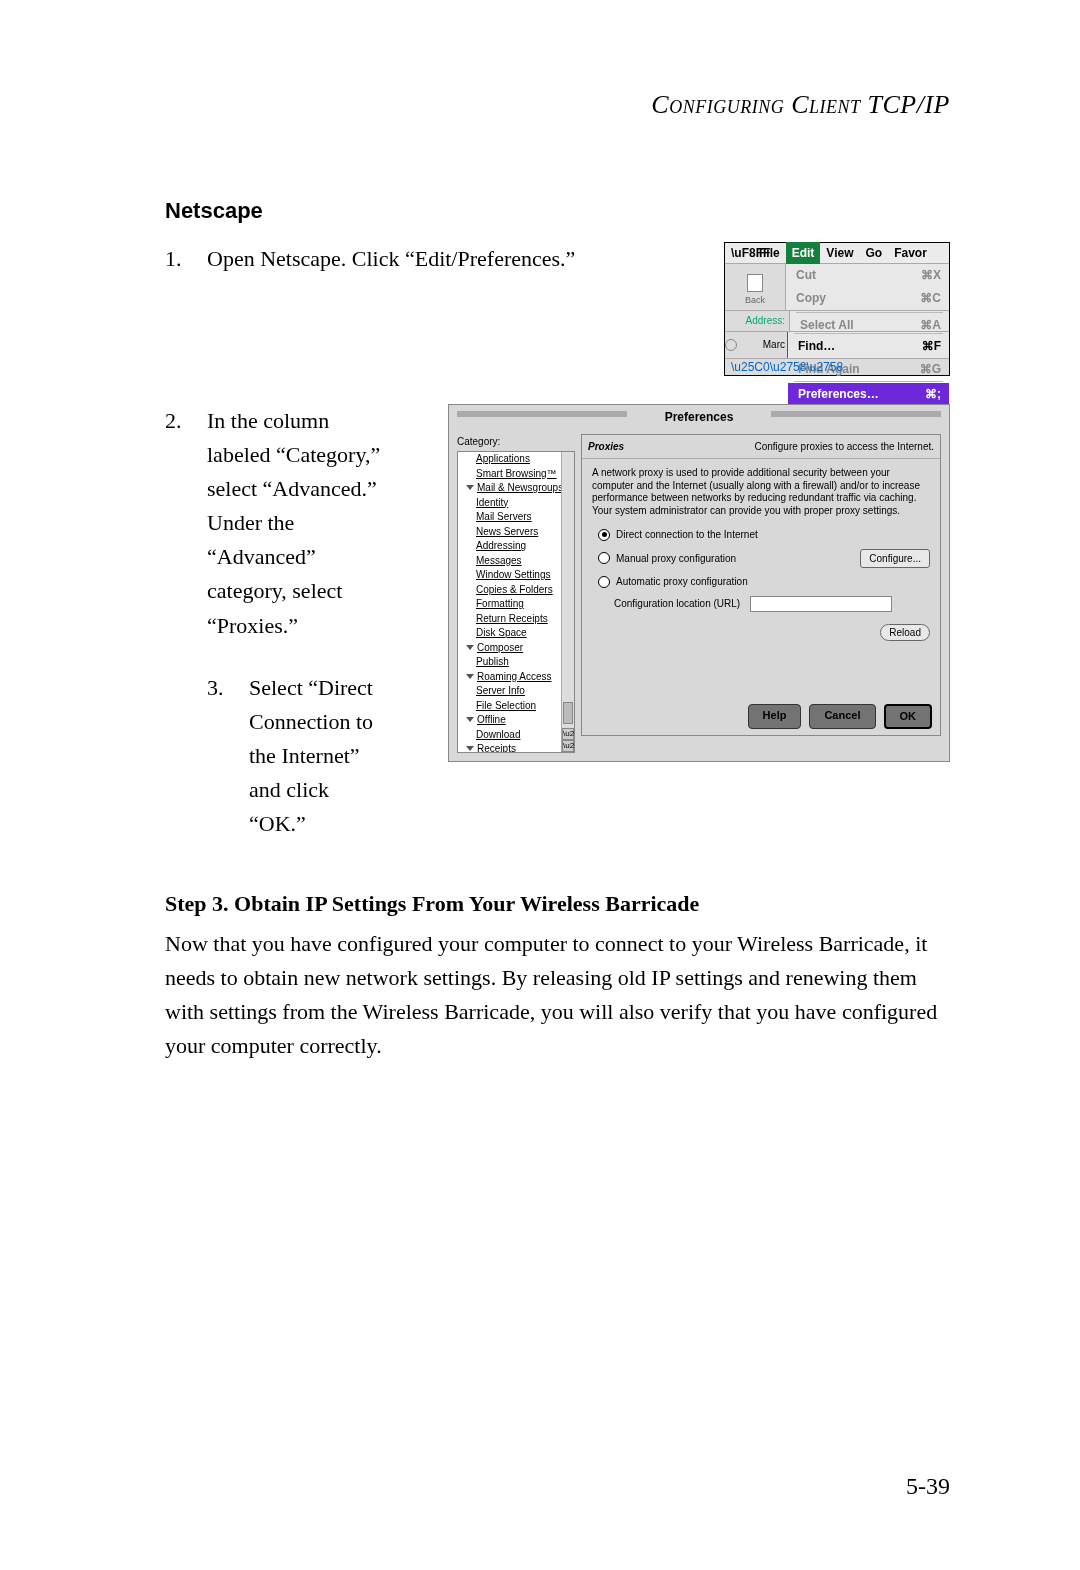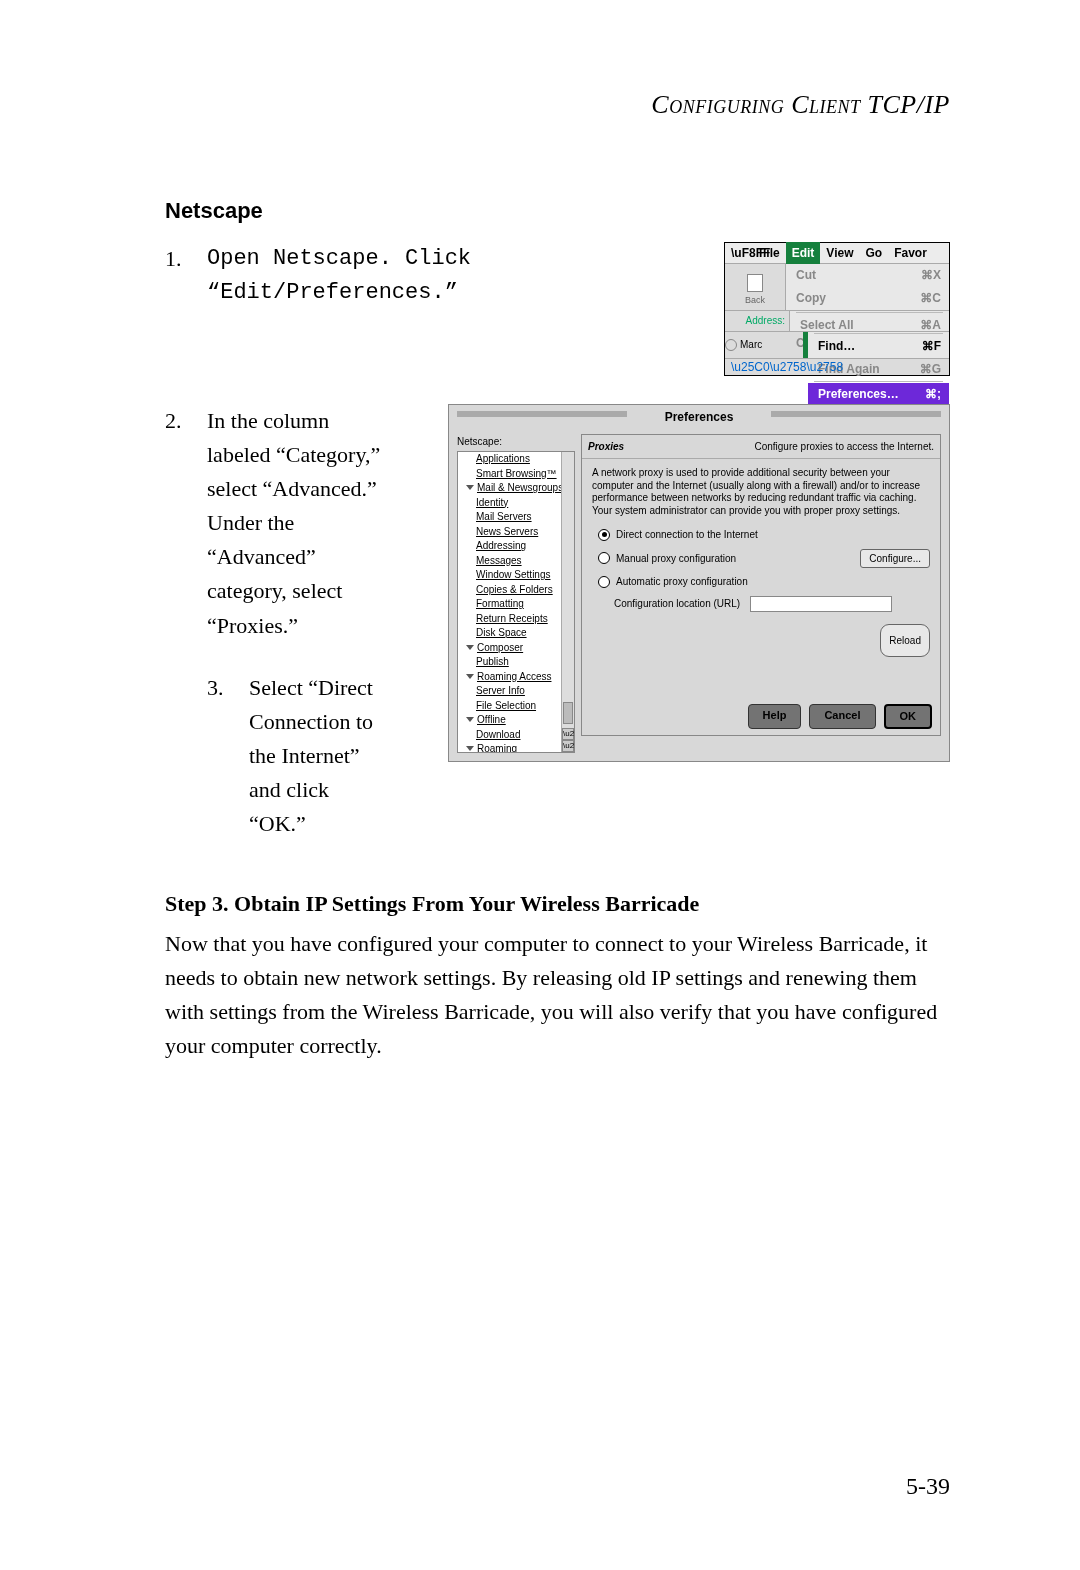--- a/index.html
+++ b/index.html
@@ -53,21 +53,21 @@
     content: counter(step) ".";
     position: absolute;
     left: 0;
     top: 0;
   }
   .step1-row {
     display: flex;
     align-items: flex-start;
     gap: 18px;
   }
-  .step1-text { flex: 0 0 400px; font-family: Liberation Mono, monospace; }
+  .step1-text { flex: 0 0 400px; }
   .step1-figure { flex: 0 0 auto; margin-left: auto; }
 
   
   .editmenu {
     width: 224px;
     border: 1px solid #000;
     background: #dcdcdc;
     font-family: Tahoma, Geneva, sans-serif;
     font-size: 12px;
   }
@@ -133,23 +133,23 @@
     color: #0a6;
     line-height: 20px;
     border-right: 1px solid #aaa;
   }
   .dd-row.enabled { color: #000; }
   .dd-sep { border-top: 1px solid #bbb; margin: 1px 6px; }
   .marc-row {
     display: flex; height: 26px; border-top: 1px solid #aaa;
   }
   .marc-left {
-    width: 60px; border-right: 5px solid #15803d;
-    display:flex; align-items:center; justify-content:flex-start;
-    font-size:10px; padding-right:18px;
+    width: 60px; border-right: 1px solid #15803d;
+    display:flex; align-items:center; justify-content:space-between;
+    font-size:10px; padding-right:2px;
   }
   .marc-left .dot { width:10px;height:10px;border:1px solid #888;border-radius:50%;margin-right:3px;}
   .prefs-row {
     display: flex;
     justify-content: space-between;
     padding: 2px 8px 2px 10px;
     background: #6d28d9;
     color: #fff;
     font-weight: bold;
     font-size: 12px;
@@ -299,21 +299,21 @@
     font-size:10px;
   }
   .urlfield {
     display:inline-block; width:140px; height:14px;
     border:1px solid #888; background:#fff;
     margin-left:4px; vertical-align:middle;
   }
   .reloadbtn {
     float: right;
     border:1px solid #666; background:#e8e8e8;
-    padding:8px 8px; border-radius:9px;
+    padding:0 8px; border-radius:9px;
     font-size:10px;
     margin-top: 6px;
   }
   .dlg-buttons {
     position:absolute; bottom:6px; right:8px;
     display:flex; gap:8px;
   }
   .dlg-buttons .btn {
     border:1px solid #333; background:#737373;
     padding:2px 14px; border-radius:4px;
@@ -436,21 +436,21 @@
           <div class="t2">In the column labeled “Category,” select “Advanced.” Under the “Advanced” category, select “Proxies.”</div>
           <div class="step3block">
             <div class="t3">Select “Direct Connection to the Internet” and click “OK.”</div>
           </div>
         </div>
 
         <div class="prefsdlg">
           <div class="titlebar">Preferences</div>
           <div class="prefsbody">
             <div class="catcol">
-              <div class="catlabel">Netscape:</div>
+              <div class="catlabel">Category:</div>
               <div class="catlist">
                 <div class="item">Applications</div>
                 <div class="item">Smart Browsing™</div>
                 <div class="item top"><span class="tri"></span><span>Mail &amp; Newsgroups</span></div>
                 <div class="item">Identity</div>
                 <div class="item">Mail Servers</div>
                 <div class="item">News Servers</div>
                 <div class="item">Addressing</div>
                 <div class="item">Messages</div>
                 <div class="item">Window Settings</div>
@@ -458,21 +458,21 @@
                 <div class="item">Formatting</div>
                 <div class="item">Return Receipts</div>
                 <div class="item">Disk Space</div>
                 <div class="item top"><span class="tri"></span><span>Composer</span></div>
                 <div class="item">Publish</div>
                 <div class="item top"><span class="tri"></span><span>Roaming Access</span></div>
                 <div class="item">Server Info</div>
                 <div class="item">File Selection</div>
                 <div class="item top"><span class="tri"></span><span>Offline</span></div>
                 <div class="item">Download</div>
-                <div class="item top"><span class="tri"></span><span>Roaming</span></div>
+                <div class="item top"><span class="tri"></span><span>Receipts</span></div>
 
                 <div class="scrollbar">
                   <div class="thumb"></div>
                   <div class="up">\u25B2</div>
                   <div class="dn">\u25BC</div>
                 </div>
               </div>
             </div>
 
             <div class="rightpane">

